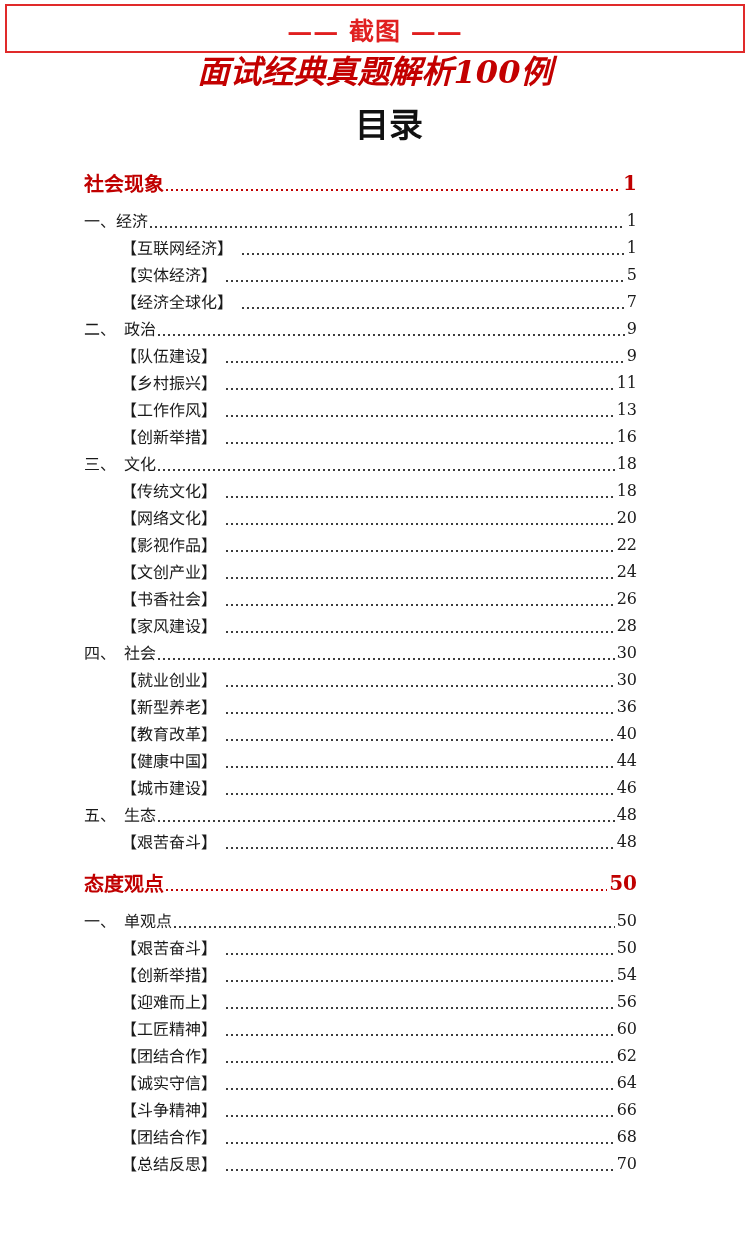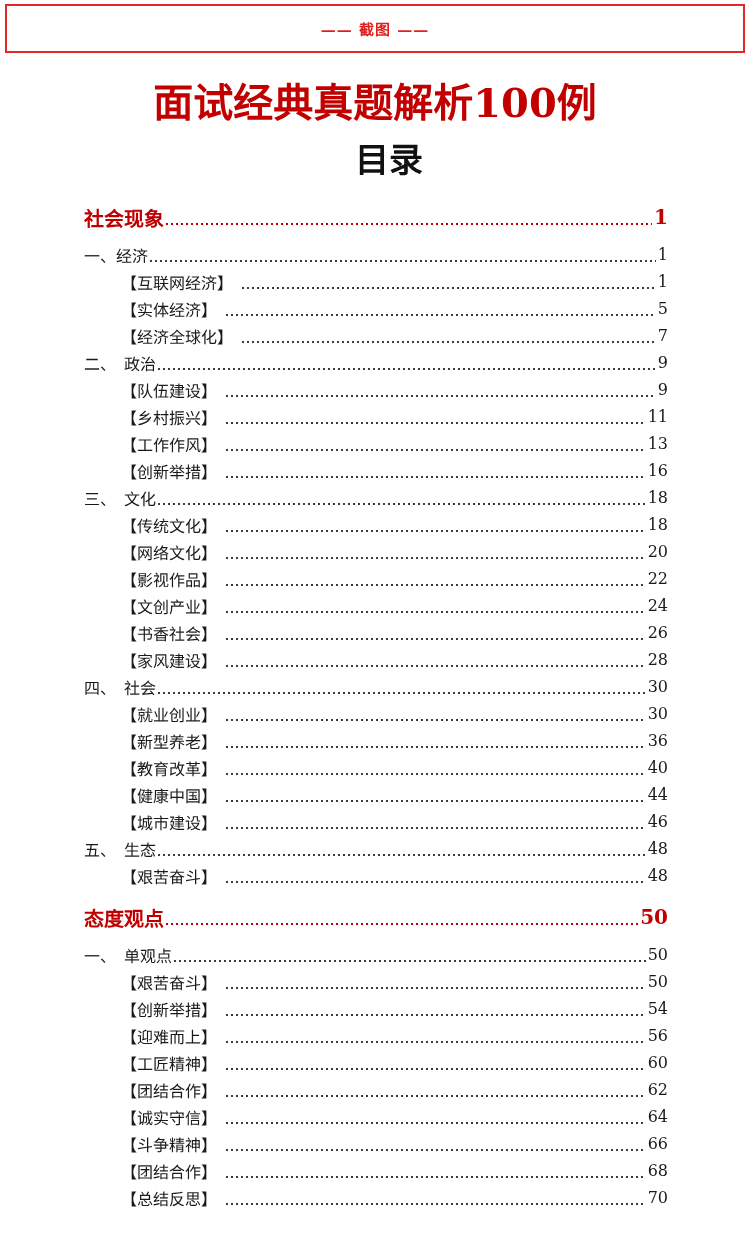--- a/index.html
+++ b/index.html
@@ -25,46 +25,47 @@
     box-sizing: border-box;
     margin: 4px 5px 0 5px;
     height: 49px;
     border: 2px solid #e02a2a;
     display: flex;
     align-items: center;
     justify-content: center;
   }
   .banner .banner-text {
     color: #e01f1f;
-    font-size: 15px;
+    font-size: 25px;
     font-weight: bold;
     letter-spacing: 1px;
   }
   
   .doc-title {
-    margin: 28px 0 0 0;
+    margin: 2px 0 0 0;
     text-align: center;
     color: #c30000;
-    font-size: 40px;
+    font-size: 32px;
     font-weight: bold;
     line-height: 1.1;
+    font-style: italic;
   }
   
   .toc-title {
     margin: 17px 0 0 0;
     text-align: center;
     color: #111111;
     font-size: 34px;
     font-weight: bold;
     line-height: 1.1;
     padding-left: 28px;
   }
   
   .toc {
-    margin: 23px 82px 0 84px;
+    margin: 23px 113px 0 84px;
   }
   .row {
     display: flex;
     align-items: center;
     height: 27px;
     font-size: 16px;
     color: #1a1a1a;
     white-space: nowrap;
   }
   .row .lbl {

